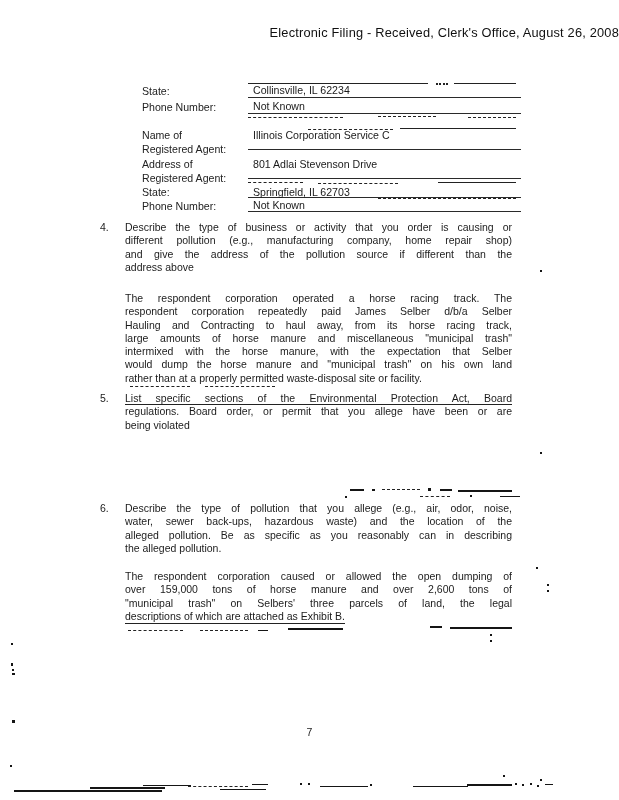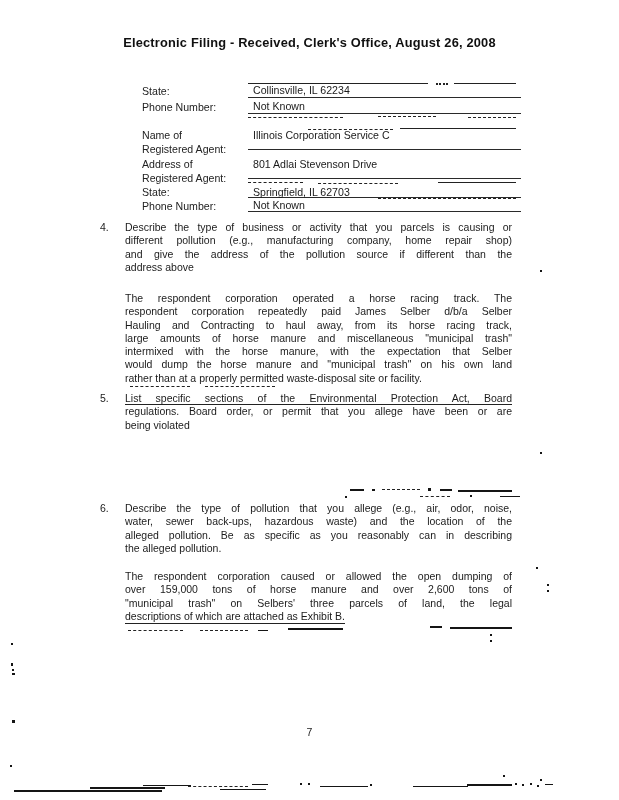--- a/index.html
+++ b/index.html
@@ -4,22 +4,22 @@
 <style>
   html,body { margin:0; padding:0; background:#e8e8e8; }
   .page {
     position:relative; width:619px; height:800px; margin:0 auto;
     background:#ffffff; overflow:hidden;
     font-family:"Liberation Sans","DejaVu Sans",sans-serif;
     color:#1b1b1b;
   }
   .abs { position:absolute; }
   .header {
-    top:35px; left:0; width:619px; text-align:center;
-    font-weight:bold; font-size:12.8px; letter-spacing:0.2px; color:#101010;
+    top:25px; left:0; width:619px; text-align:right;
+    font-weight:normal; font-size:12.8px; letter-spacing:0.2px; color:#101010;
   }
   
   .form { top:82px; left:138px; width:382px; height:146px; font-size:10.6px; }
   .flabel { position:absolute; left:4px; white-space:nowrap; color:#222; }
   .fvalue {
     position:absolute; left:110px; width:268px; padding-left:5px;
     border-bottom:1.6px solid #2a2a2a; white-space:nowrap; color:#1a1a1a;
   }
   
   .item { position:absolute; left:100px; width:412px; }
@@ -80,21 +80,21 @@
     <div class="mark solid" style="left:262px;top:46px;width:116px"></div>
     <div class="mark dash" style="left:110px;top:100px;width:55px"></div>
     <div class="mark dash" style="left:180px;top:101px;width:80px"></div>
     <div class="mark solid" style="left:300px;top:100px;width:78px"></div>
     <div class="mark dash" style="left:240px;top:116px;width:138px"></div>
   </div>
 
   <div class="item" style="top:221px">
     <div class="num">4.</div>
     <div class="itext">
-        <div class="line"><span>Describe the type of business or activity that you parcels is causing or</span></div>
+        <div class="line"><span>Describe the type of business or activity that you order is causing or</span></div>
         <div class="line"><span>different pollution (e.g., manufacturing company, home repair shop)</span></div>
         <div class="line"><span>and give the address of the pollution source if different than the</span></div>
         <div class="line"><span>address above</span></div>
       </div>
   </div>
 
   <div class="para u-full" style="top:292px">
       <div class="line"><span>The respondent corporation operated a horse racing track.  The</span></div>
       <div class="line"><span>respondent corporation repeatedly paid James Selber d/b/a Selber</span></div>
       <div class="line"><span>Hauling and Contracting to haul away, from its horse racing track,</span></div>

